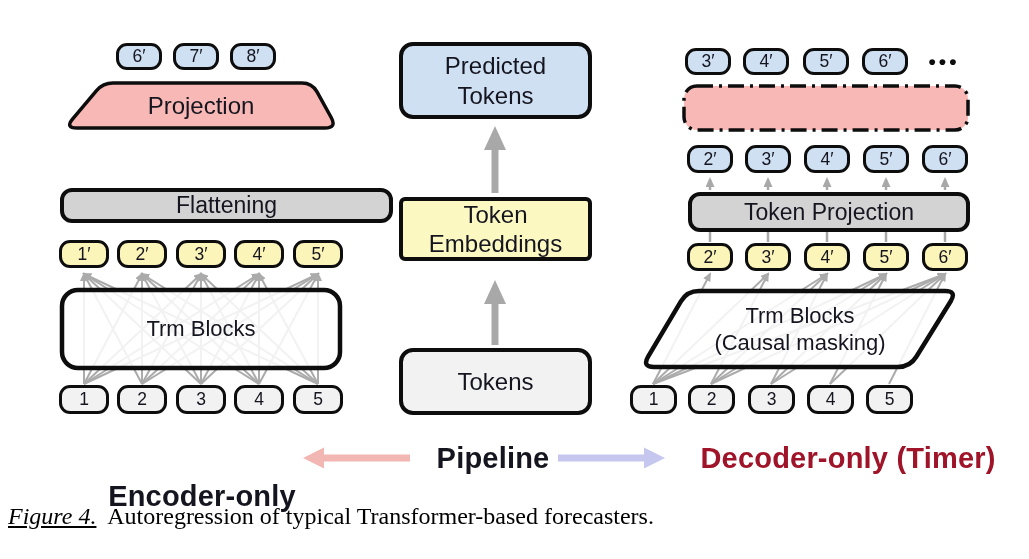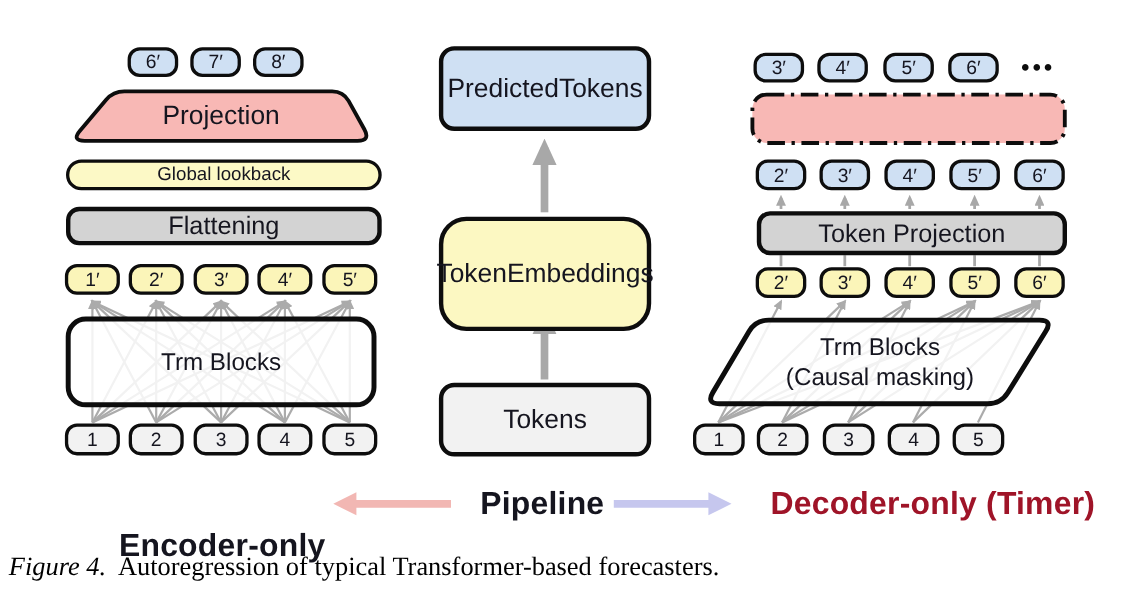--- a/index.html
+++ b/index.html
@@ -2,37 +2,37 @@
 <html><head>
 <meta charset="utf-8">
 <style>
   html,body{margin:0;padding:0;background:#ffffff;}
   #fig{position:relative;width:1029px;height:559px;background:#ffffff;overflow:hidden;
        font-family:"Liberation Sans",sans-serif;color:#15151f;}
   #arrows{position:absolute;left:0;top:0;width:1029px;height:559px;}
   #net-left line,#net-right line{stroke:#ababab;stroke-width:2;}
   .vline{stroke:#a8a8a8;stroke-width:2.5;}
   .box{position:absolute;box-sizing:border-box;border:4px solid #0d0d0d;border-radius:12px;
-       display:flex;flex-direction:row;align-items:center;justify-content:center;
+       display:flex;flex-direction:column;align-items:center;justify-content:center;
        text-align:center;line-height:1.22;}
   .tok{position:absolute;box-sizing:border-box;border:3.5px solid #0d0d0d;border-radius:11px;
        display:flex;align-items:center;justify-content:center;font-size:17.5px;}
   .overlay{position:absolute;display:flex;flex-direction:column;align-items:center;
        justify-content:center;text-align:center;line-height:1.25;background:transparent;}
   .blue{background:#cfe0f3;}
   .tokyellow{background:#fbf5b9;}
   .paleyellow{background:#fcf9c6;}
   .grayfill{background:#d3d3d3;}
   .whitetok{background:#f2f2f2;}
   .lbl{position:absolute;top:441px;height:34px;font-size:29px;font-weight:bold;
        text-align:center;line-height:34px;letter-spacing:0.2px;}
   .red{color:#9f1428;}
   #caption{position:absolute;left:8px;top:503px;width:1010px;
        font-family:"Liberation Serif",serif;font-size:24px;color:#000;}
-  #caption .cap-label{font-style:italic;}
+  #caption .cap-label{font-style:italic;text-decoration:underline;}
   #caption .cap-text{margin-left:0.45em;}
   #dots{position:absolute;left:920px;top:48px;width:48px;height:27px;display:flex;
        align-items:center;justify-content:center;font-size:21px;font-weight:bold;
        letter-spacing:3px;color:#0d0d0d;}
   .fs22{font-size:22px;} .fs23{font-size:23px;} .fs24{font-size:24px;} .fs17{font-size:17px;}
 </style>
 </head>
 <body>
 
 <div id="fig">
@@ -128,23 +128,22 @@
     <polygon points="303,458 324,447.5 324,454.5 410,454.5 410,461.5 324,461.5 324,468.5" fill="#f2b7b3"></polygon>
     <polygon points="665,458 644,447.5 644,454.5 558,454.5 558,461.5 644,461.5 644,468.5" fill="#c6c7ee"></polygon>
   </svg>
 
   <div class="tok blue" style="left:116px;top:43px;width:46px;height:27px;">6′</div>
   <div class="tok blue" style="left:173px;top:43px;width:46px;height:27px;">7′</div>
   <div class="tok blue" style="left:230px;top:43px;width:46px;height:27px;">8′</div>
 
   <div class="overlay fs24" style="left:65px;top:84px;width:272px;height:44px;">Projection</div>
 
-  <div class="box paleyellow fs17" style="left:60px;top:145px;width:287px;height:28px;border-width:3.5px;border-radius:14px;">Global lookback</div>
-
-  <div class="box grayfill fs23" style="left:60px;top:188px;width:287px;height:35px;">Flattening</div>
+
+  <div class="box grayfill fs23" style="left:60px;top:188px;width:333px;height:35px;">Flattening</div>
 
   <div class="tok tokyellow" style="left:59px;top:240px;width:50px;height:28px;">1′</div>
   <div class="tok tokyellow" style="left:117px;top:240px;width:50px;height:28px;">2′</div>
   <div class="tok tokyellow" style="left:176px;top:240px;width:50px;height:28px;">3′</div>
   <div class="tok tokyellow" style="left:234px;top:240px;width:50px;height:28px;">4′</div>
   <div class="tok tokyellow" style="left:293px;top:240px;width:50px;height:28px;">5′</div>
 
   <div class="overlay fs22" style="left:62px;top:291px;width:278px;height:76px;">
     <span>Trm Blocks</span>
   </div>
@@ -152,21 +151,21 @@
   <div class="tok whitetok" style="left:59px;top:385px;width:50px;height:29px;">1</div>
   <div class="tok whitetok" style="left:117px;top:385px;width:50px;height:29px;">2</div>
   <div class="tok whitetok" style="left:176px;top:385px;width:50px;height:29px;">3</div>
   <div class="tok whitetok" style="left:234px;top:385px;width:50px;height:29px;">4</div>
   <div class="tok whitetok" style="left:293px;top:385px;width:50px;height:29px;">5</div>
 
   <div class="box blue fs24" style="left:399px;top:42px;width:193px;height:77px;border-width:4.5px;border-radius:14px;">
     <span>Predicted</span>
     <span>Tokens</span>
   </div>
-  <div class="box paleyellow fs24" style="left:399px;top:197px;width:193px;height:104px;border-width:4.5px;border-radius:25px;background:#fcf8c2;">
+  <div class="box paleyellow fs24" style="left:399px;top:197px;width:193px;height:64px;border-width:4.5px;border-radius:6px;background:#fcf8c2;">
     <span>Token</span>
     <span>Embeddings</span>
   </div>
   <div class="box whitetok fs24" style="left:399px;top:348px;width:193px;height:67px;border-width:4.5px;border-radius:14px;">Tokens</div>
 
   <div class="tok blue" style="left:685px;top:48px;width:46px;height:27px;">3′</div>
   <div class="tok blue" style="left:743px;top:48px;width:46px;height:27px;">4′</div>
   <div class="tok blue" style="left:803px;top:48px;width:46px;height:27px;">5′</div>
   <div class="tok blue" style="left:862px;top:48px;width:46px;height:27px;">6′</div>
   <div id="dots">•••</div>

